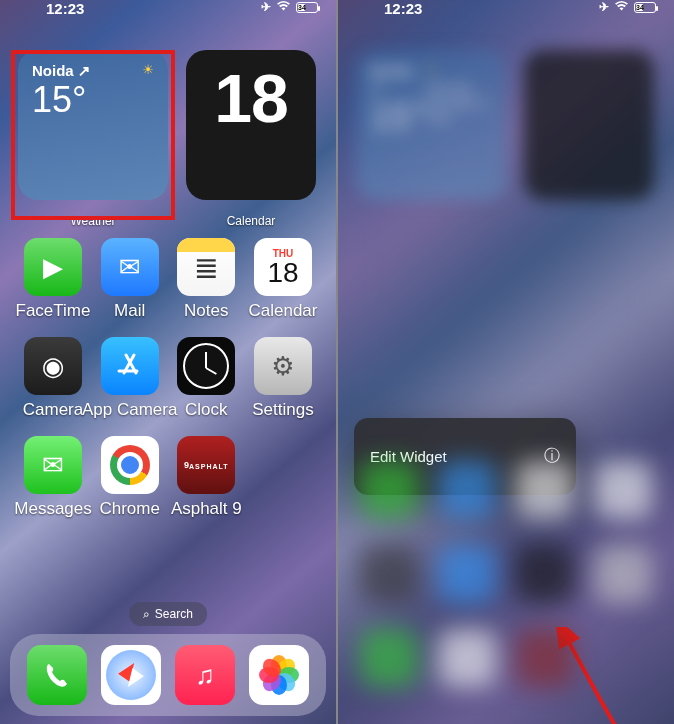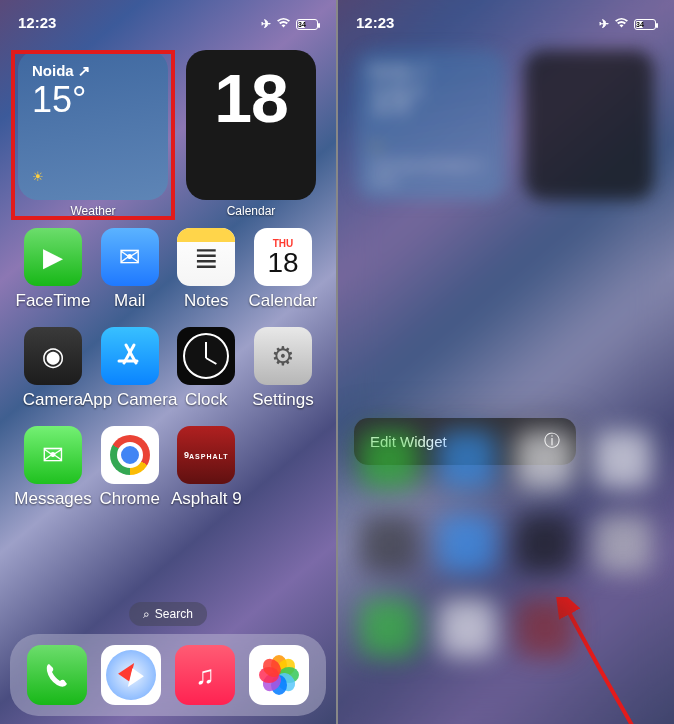--- a/index.html
+++ b/index.html
@@ -18,61 +18,61 @@
   }
   .screen.blur::before {
     content:""; position:absolute; inset:0;
     backdrop-filter: blur(18px);
     background: rgba(60,60,90,0.25);
   }
   .screen.blur > * { position: relative; z-index: 2;}
   
   .statusbar {
     height: 38px;
-    display:flex; justify-content:space-between; align-items:flex-end;
-    padding: 7px 18px;
-    color: #fff; font-size: 15px; font-weight: 600;
+    display:flex; justify-content:space-between; align-items:flex-start;
+    padding: 0 18px;
+    color: #fff; font-size: 15px; font-weight: 600; margin-left: 28px;
   }
   .status-right { display:flex; gap:5px; align-items:center; font-size:12px;}
   .battery-box { width:22px; height:11px; border:1px solid #fff; border-radius:3px; position:relative; display:flex; align-items:center;}
   .battery-box::after{content:""; position:absolute; right:-3px; top:3px; width:2px; height:5px; background:#fff; border-radius:1px;}
   .battery-fill{background:#fff; height:7px; width:7px; margin-left:1px; border-radius:1px; font-size:7px; color:#000; line-height:7px; text-align:center;}
   
   .widgets-row {
     display:flex; gap:18px;
     padding: 12px 18px 0 18px;
   }
   .weather-widget {
     width:150px; height:150px;
     background: linear-gradient(170deg, #3f68a0, #5e85b6);
     border-radius: 20px;
     color:#fff; padding: 12px 14px;
     font-size: 13px;
-    display:flex; flex-direction:column; justify-content:space-between;
+    display:flex; flex-direction:row; justify-content:space-between;
   }
   .weather-top .loc { font-weight:600; font-size:15px;}
   .weather-top .temp { font-size:36px; font-weight:300; line-height:1.1;}
   .weather-warn { font-size:12px; line-height:1.25;}
   .sun-icon { color:#ffd040; font-size:13px; margin-bottom:4px;}
   .highlight-box {
     position:absolute;
     left: 11px; top: 50px;
     width: 164px; height: 170px;
     border: 4px solid #e21b1b;
     pointer-events:none; z-index:5;
   }
   .calendar-widget {
     width:130px; height:150px;
     background:#191919; border-radius:20px;
     color:#fff; text-align:center; padding-top:14px;
   }
   .cal-head { font-size:16px; font-weight:500; }
   .cal-head .red{ color:#ff3b30;}
   .cal-day { font-size:68px; font-weight:700; line-height:1.0; letter-spacing:-1px;}
-  .widget-label { color:#fff; font-size:12px; text-align:center; margin-top:4px; text-shadow:0 1px 2px rgba(0,0,0,.6);}
+  .widget-label { color:#fff; font-size:12px; text-align:center; margin-top:14px; text-shadow:0 1px 2px rgba(0,0,0,.6);}
   .widgets-stack { display:flex; flex-direction:column; align-items:center;}
   
   .icon-grid {
     display:grid;
     grid-template-columns: repeat(4, 62px);
     justify-content: space-between;
     padding: 10px 22px;
     row-gap: 16px;
   }
   .app { display:flex; flex-direction:column; align-items:center; gap:5px;}
@@ -121,21 +121,21 @@
   .photos-flower{width:40px;height:40px;position:relative;}
   .petal{position:absolute;width:16px;height:20px;border-radius:50%;left:12px;top:10px;opacity:.85;}
   
   .context-menu {
     position:absolute; left:16px; top:218px; width:222px;
     background:rgba(46,46,50,.92); backdrop-filter:blur(30px);
     border-radius:14px; overflow:hidden;
     box-shadow:0 12px 40px rgba(0,0,0,.5);
   }
   .menu-item { display:flex; justify-content:space-between; align-items:center;
-    padding:13px 16px; color:#fff; font-size:15px; border-bottom:1px solid rgba(255,255,255,.08);}
+    padding:28px 16px; color:#fff; font-size:15px; border-bottom:1px solid rgba(255,255,255,.08);}
   .menu-item:last-child{border-bottom:none;}
   .menu-item.danger{color:#ff453a;}
   .menu-icon{font-size:16px; opacity:.9;}
   
   .arrow-annotation{position:absolute; left:200px; top:350px; z-index:6; pointer-events:none;}
   
   .ghost-row{display:flex;gap:18px;padding:12px 18px 0 18px;filter:blur(8px);opacity:.7;}
   .ghost-widget{width:130px;height:150px;background:#111;border-radius:20px;}
   .ghost-grid{display:grid;grid-template-columns:repeat(4,58px);justify-content:space-between;padding:40px 22px;row-gap:26px;filter:blur(12px);opacity:.6;}
   .ghost-icon{width:58px;height:58px;border-radius:13px;}

